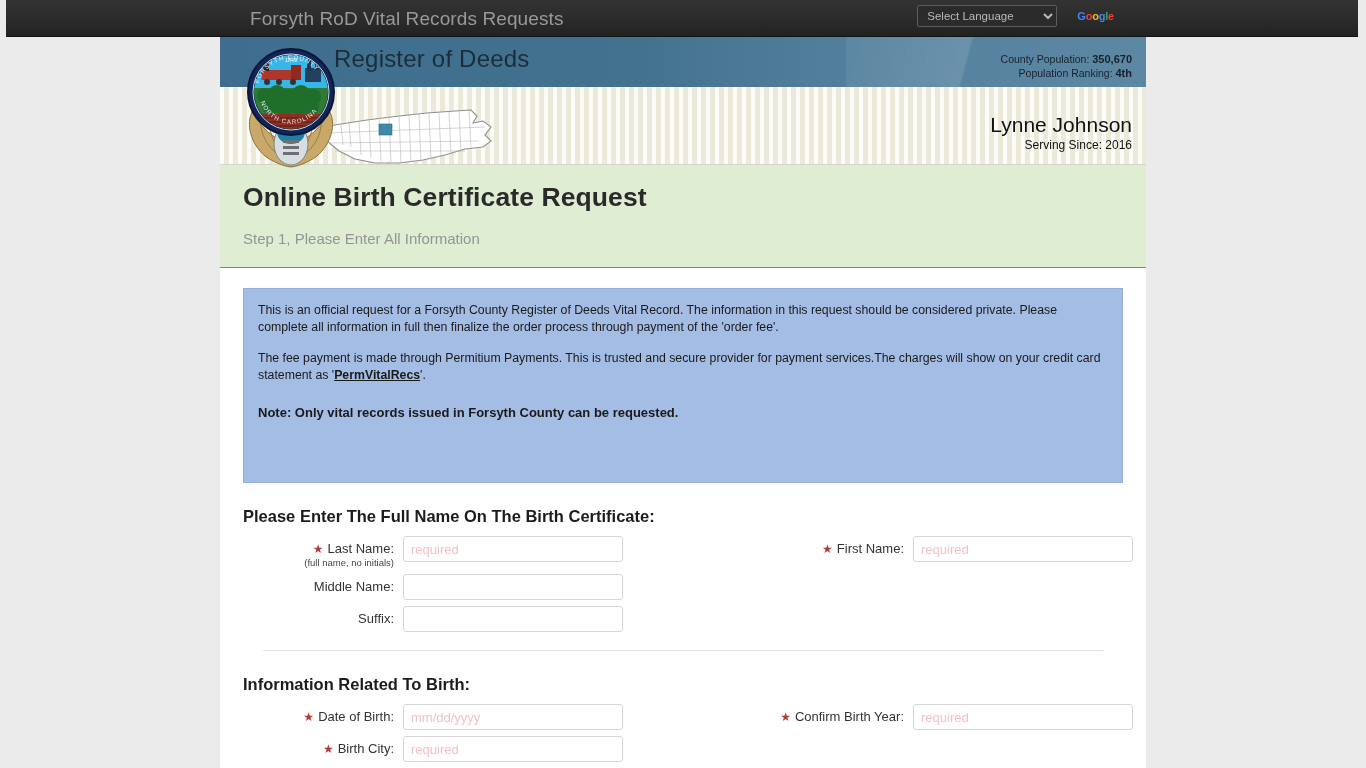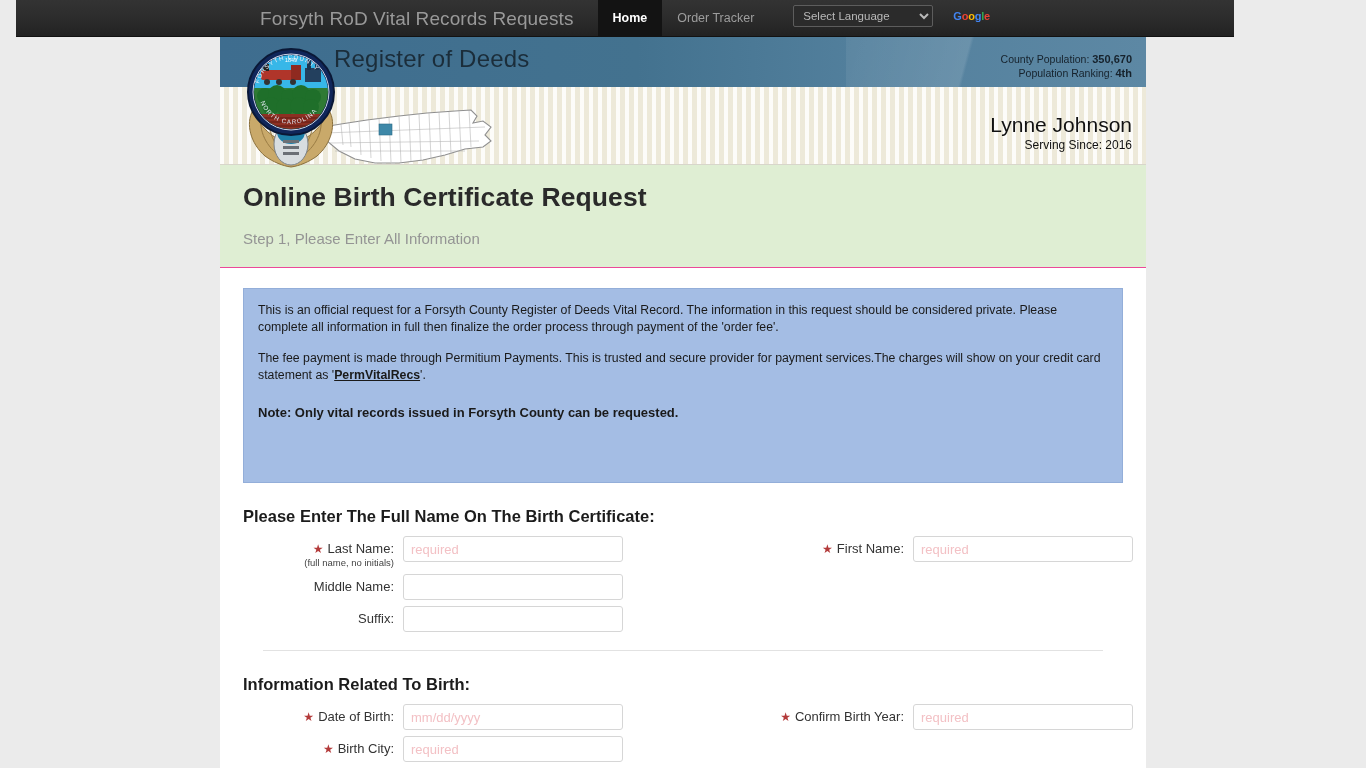--- a/index.html
+++ b/index.html
@@ -6,22 +6,22 @@
   html, body {
     margin: 0; padding: 0;
     width: 1366px; height: 768px;
     overflow: hidden;
     background: #ebebeb;
     font-family: "Liberation Sans", sans-serif;
   }
 
   
   .navbar {
-    position: absolute; top: 0; left: 16px;
-    width: 1218px; height: 37px;
+    position: absolute; top: 0; left: 6px;
+    width: 1352px; height: 37px;
     background: linear-gradient(to bottom, #333333 0%, #2c2c2c 50%, #222222 100%);
     border-bottom: 1px solid #121212;
     display: flex; align-items: stretch;
   }
   .nav-brand {
     margin-left: 244px;
     color: #999999;
     font-size: 19px;
     line-height: 37px;
     letter-spacing: .1px;
@@ -207,24 +207,20 @@
     height: 1px;
     background: #e2e2e2;
     margin: 18px 20px 0 20px;
   }
 </style>
 </head>
 <body>
 
 <div class="navbar">
   <div class="nav-brand">Forsyth RoD Vital Records Requests</div>
-  <div class="nav-links">
-    <a class="nav-link active" href="#">Home</a>
-    <a class="nav-link" href="#">Order Tracker</a>
-  </div>
   <div class="translate-wrap">
     <select class="lang-select">
       <option>Select Language</option>
     </select>
     <span class="google-logo"><span class="b">G</span><span class="r">o</span><span class="y">o</span><span class="b">g</span><span class="g">l</span><span class="r">e</span></span>
   </div>
 </div>
 
 <div class="page">
 

